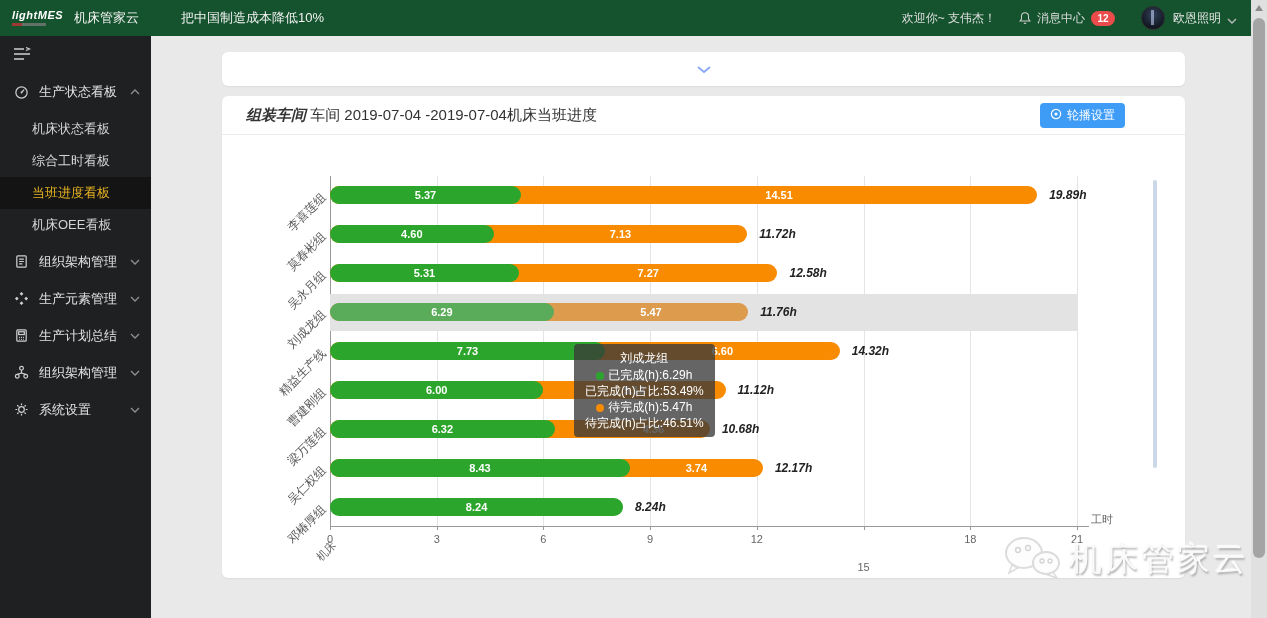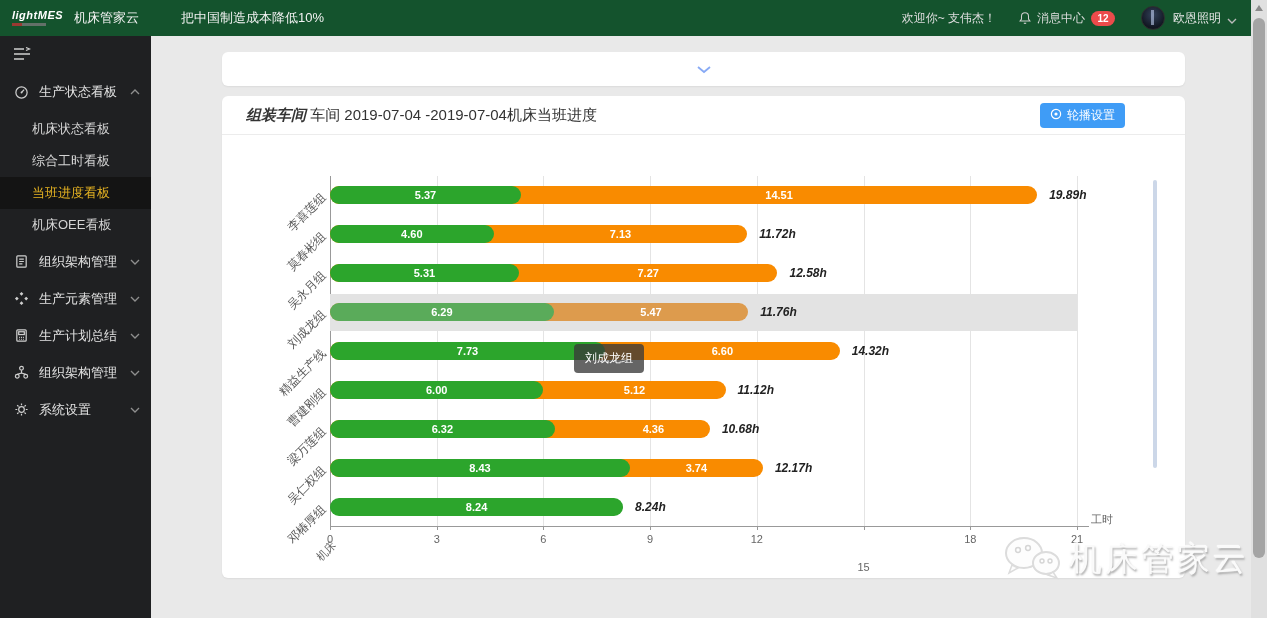--- a/index.html
+++ b/index.html
@@ -336,20 +336,26 @@
         <div class="total-label" style="left: 444.904px; top: 291.667px;">12.17h</div>
         <div class="cat-label" style="top: 283.667px;">吴仁权组</div>
         <div class="bar" style="left: 0px; top: 321.556px; width: 293.109px; background: rgb(44, 165, 44);"></div>
         <div class="bar-label" style="left: 146.554px; top: 330.556px;">8.24</div>
         <div class="total-label" style="left: 305.109px; top: 330.556px;">8.24h</div>
         <div class="cat-label" style="top: 322.556px;">邓椿厚组</div>
       </div>
 
     <div class="tooltip">
       <div class="tt-title">刘成龙组</div>
+      <div id="tooltip-lines">
+          <div><span class="tt-dot" style="background: rgb(44, 165, 44);"></span>已完成(h):6.29h</div>
+          <div>已完成(h)占比:53.49%</div>
+          <div><span class="tt-dot" style="background: rgb(249, 139, 0);"></span>待完成(h):5.47h</div>
+          <div>待完成(h)占比:46.51%</div>
+        </div>
     </div>
 
     <div class="chart-inner-scrollbar"></div>
   </div>
 
   <div class="watermark">
     <span>
       <svg width="58" height="46" viewBox="0 0 58 46">
         <ellipse cx="21" cy="19" rx="18" ry="15" fill="#fdfdfd" stroke="#dcdcdc" stroke-width="2"></ellipse>
         <path d="M9 31l-3 8 9-5z" fill="#fdfdfd" stroke="#dcdcdc" stroke-width="1.5"></path>

